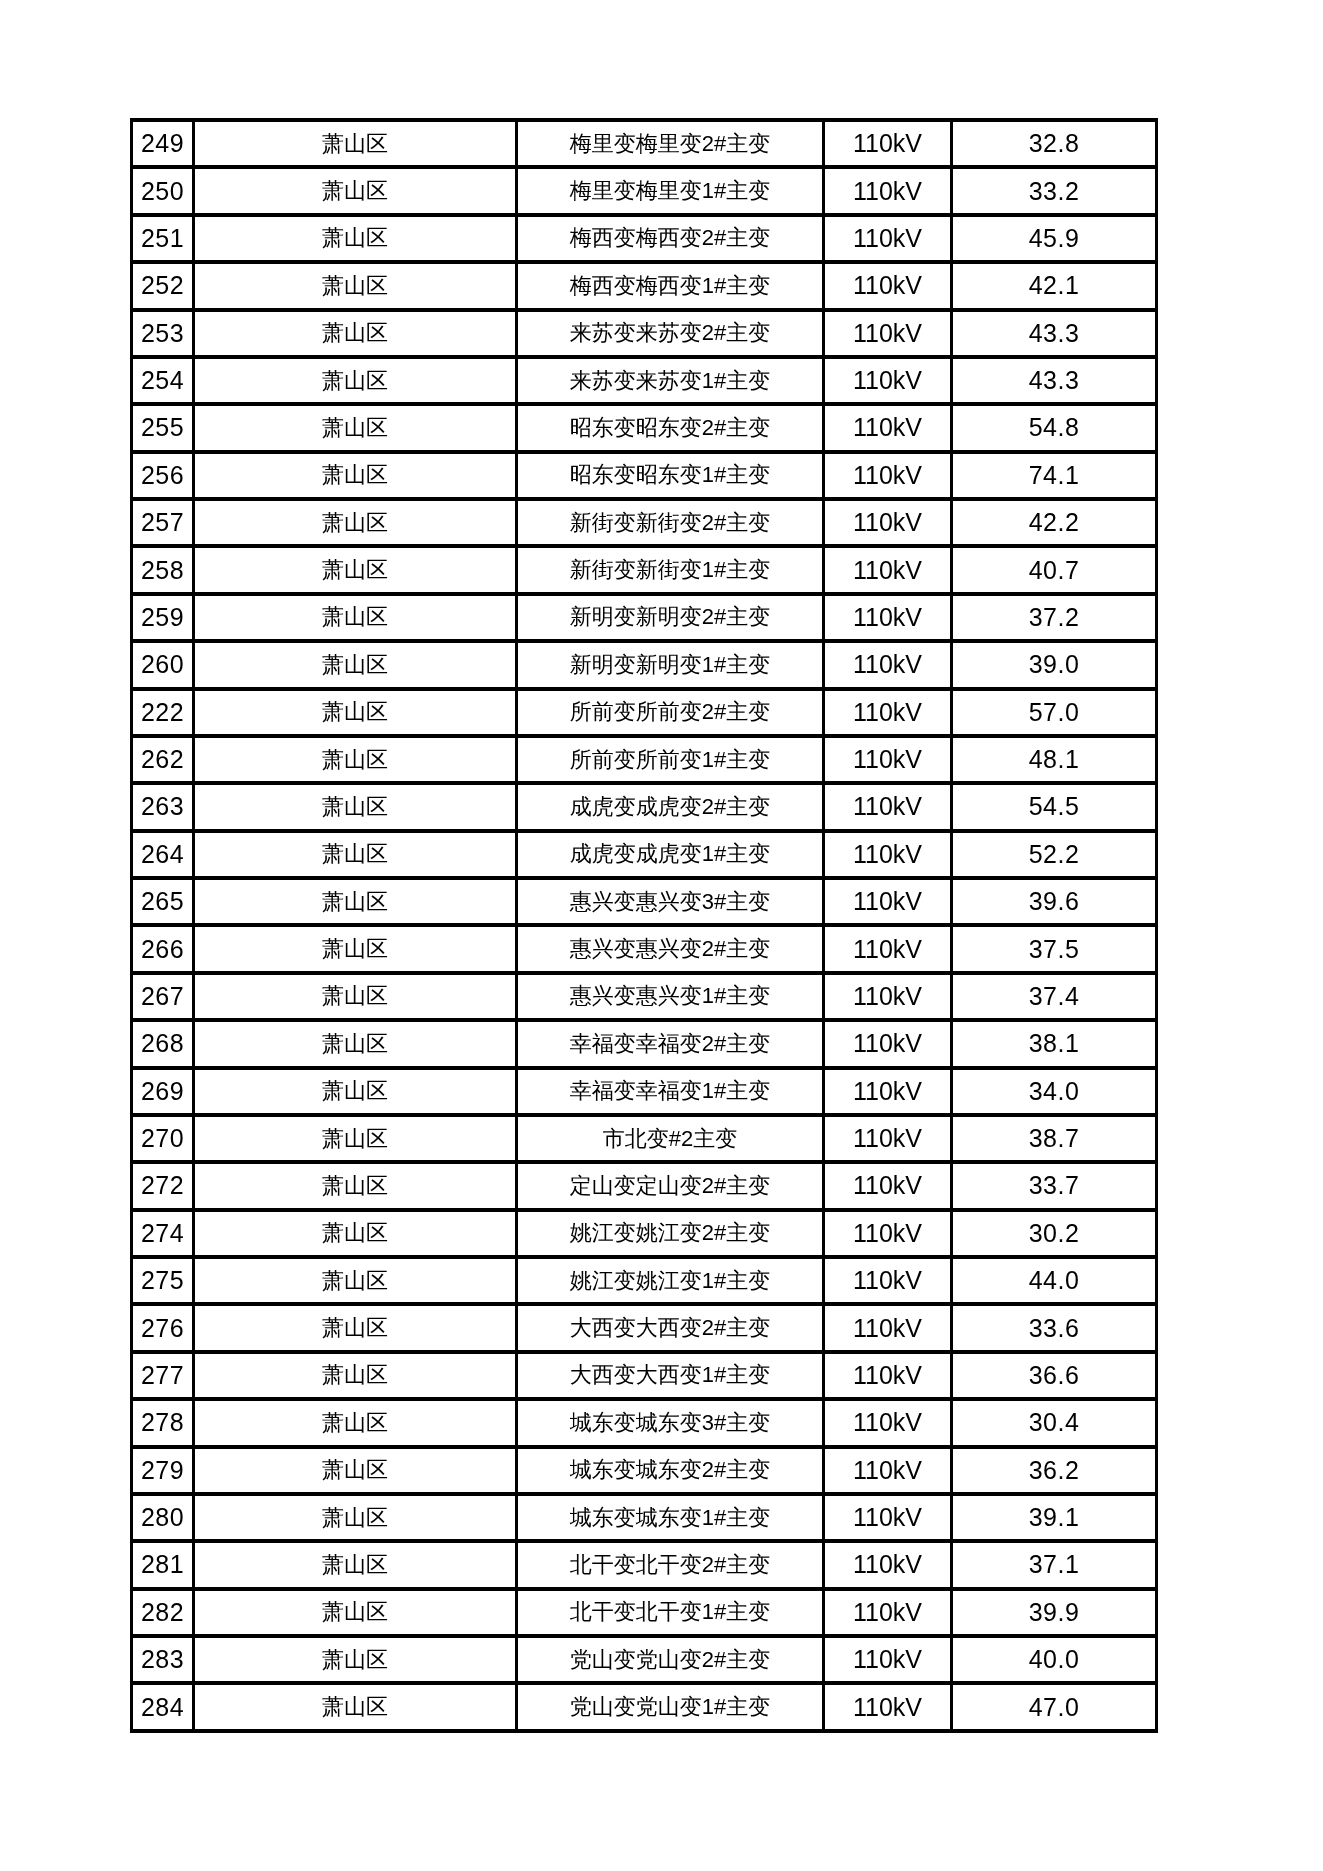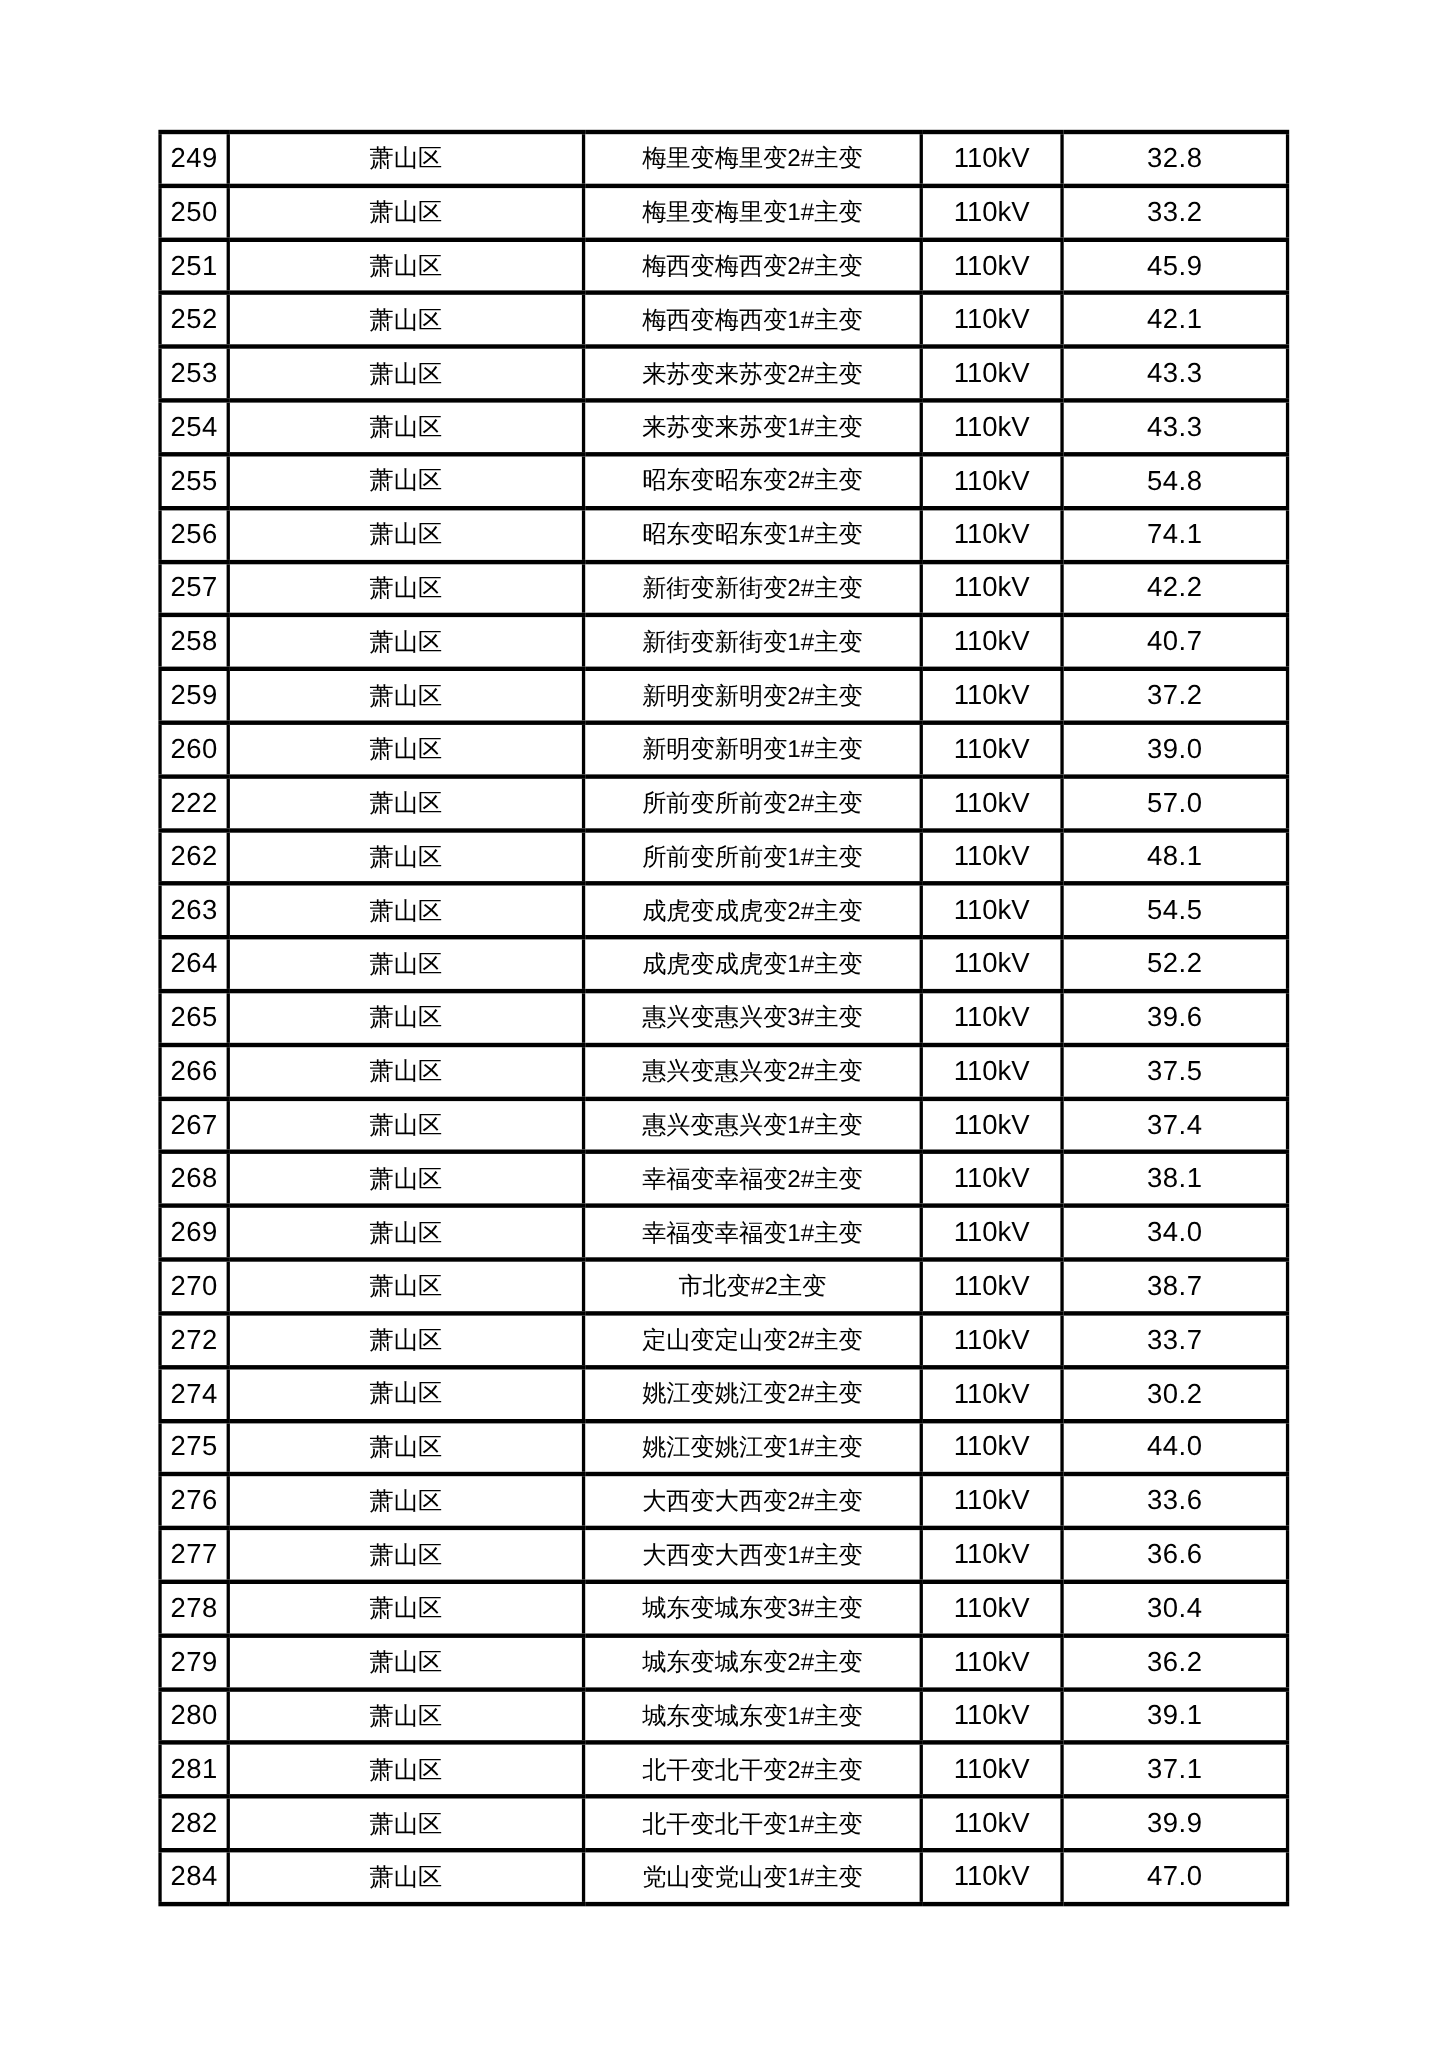--- a/index.html
+++ b/index.html
@@ -15,21 +15,21 @@
   }
   .page {
     position: relative;
     width: 1323px;
     height: 1871px;
     background: #ffffff;
     overflow: hidden;
   }
   table.grid {
     position: absolute;
-    left: 144px;
+    left: 130px;
     top: 118px;
     width: 1025px;
     height: 1615px;
     border-collapse: collapse;
     table-layout: fixed;
   }
   table.grid td {
     border: 3px solid #000000;
     border-top-width: 4px;
     border-bottom-width: 4px;
@@ -288,20 +288,27 @@
           <td class="num">37.1</td>
         </tr>
         <tr>
           <td class="num">282</td>
           <td class="cjk">萧山区</td>
           <td class="cjk">北干变北干变1#主变</td>
           <td class="kv">110kV</td>
           <td class="num">39.9</td>
         </tr>
         <tr>
+          <td class="num">283</td>
+          <td class="cjk">萧山区</td>
+          <td class="cjk">党山变党山变2#主变</td>
+          <td class="kv">110kV</td>
+          <td class="num">40.0</td>
+        </tr>
+        <tr>
           <td class="num">284</td>
           <td class="cjk">萧山区</td>
           <td class="cjk">党山变党山变1#主变</td>
           <td class="kv">110kV</td>
           <td class="num">47.0</td>
         </tr>
       </tbody>
   </table>
 </div>
 

